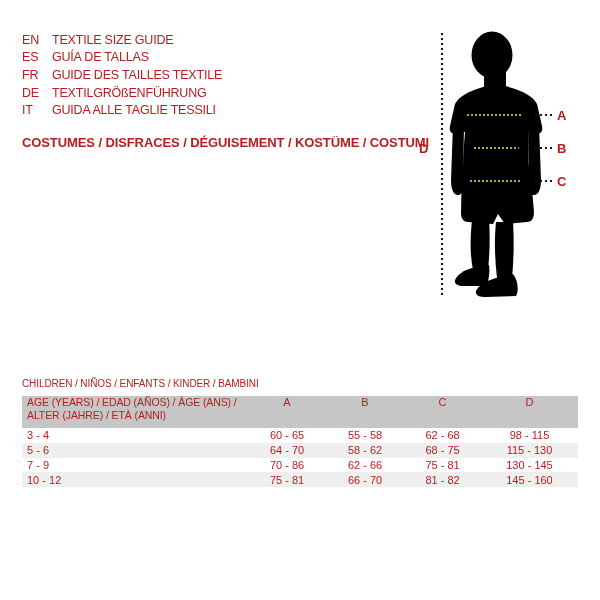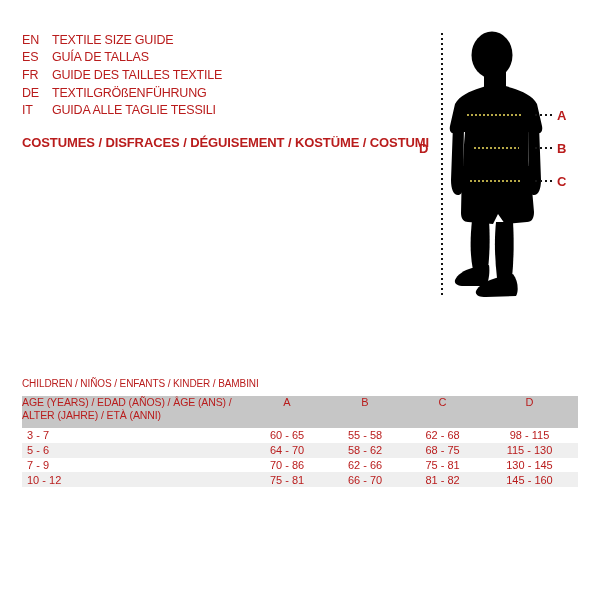--- a/index.html
+++ b/index.html
@@ -48,21 +48,21 @@
   table.size-table {
     position: absolute; left: 22px; top: 396px; width: 556px;
     border-collapse: collapse; table-layout: fixed; font-size: 11px;
   }
   table.size-table th, table.size-table td { padding: 0; font-weight: normal; }
   thead th {
     background: var(--header-bg, #c6c6c6);
     height: 32px; box-sizing: border-box; vertical-align: top; padding-top: 4px;
     text-align: center; font-size: 11px;
   }
-  thead th.agehead { text-align: left; font-size: 10.5px; line-height: 13px; letter-spacing: -0.1px; }
+  thead th.agehead { text-align: left; padding-left: 5px; font-size: 10.5px; line-height: 13px; letter-spacing: -0.1px; }
   tbody td { height: 14.8px; text-align: center; }
   tbody td.age { text-align: left; padding-left: 5px; }
   tbody tr.alt { background: var(--row-alt-bg, #efefef); }
   td.dcol, th.dcol { padding-right: 24px; }
   
   .legend { position: absolute; left: 22px; top: 500px; font-size: 11.5px; line-height: 17.8px; letter-spacing: -0.1px; }
 </style>
 </head>
 <body>
 
@@ -142,21 +142,21 @@
           <span>ALTER (JAHRE) / ETÀ (ANNI)</span>
         </th>
         <th>A</th>
         <th>B</th>
         <th>C</th>
         <th class="dcol">D</th>
       </tr>
     </thead>
     <tbody>
       <tr>
-        <td class="age">3 - 7</td>
+        <td class="age">3 - 4</td>
         <td>60 - 65</td>
         <td>55 - 58</td>
         <td>62 - 68</td>
         <td class="dcol">98 - 115</td>
       </tr>
       <tr class="alt">
         <td class="age">5 - 6</td>
         <td>64 - 70</td>
         <td>58 - 62</td>
         <td>68 - 75</td>

